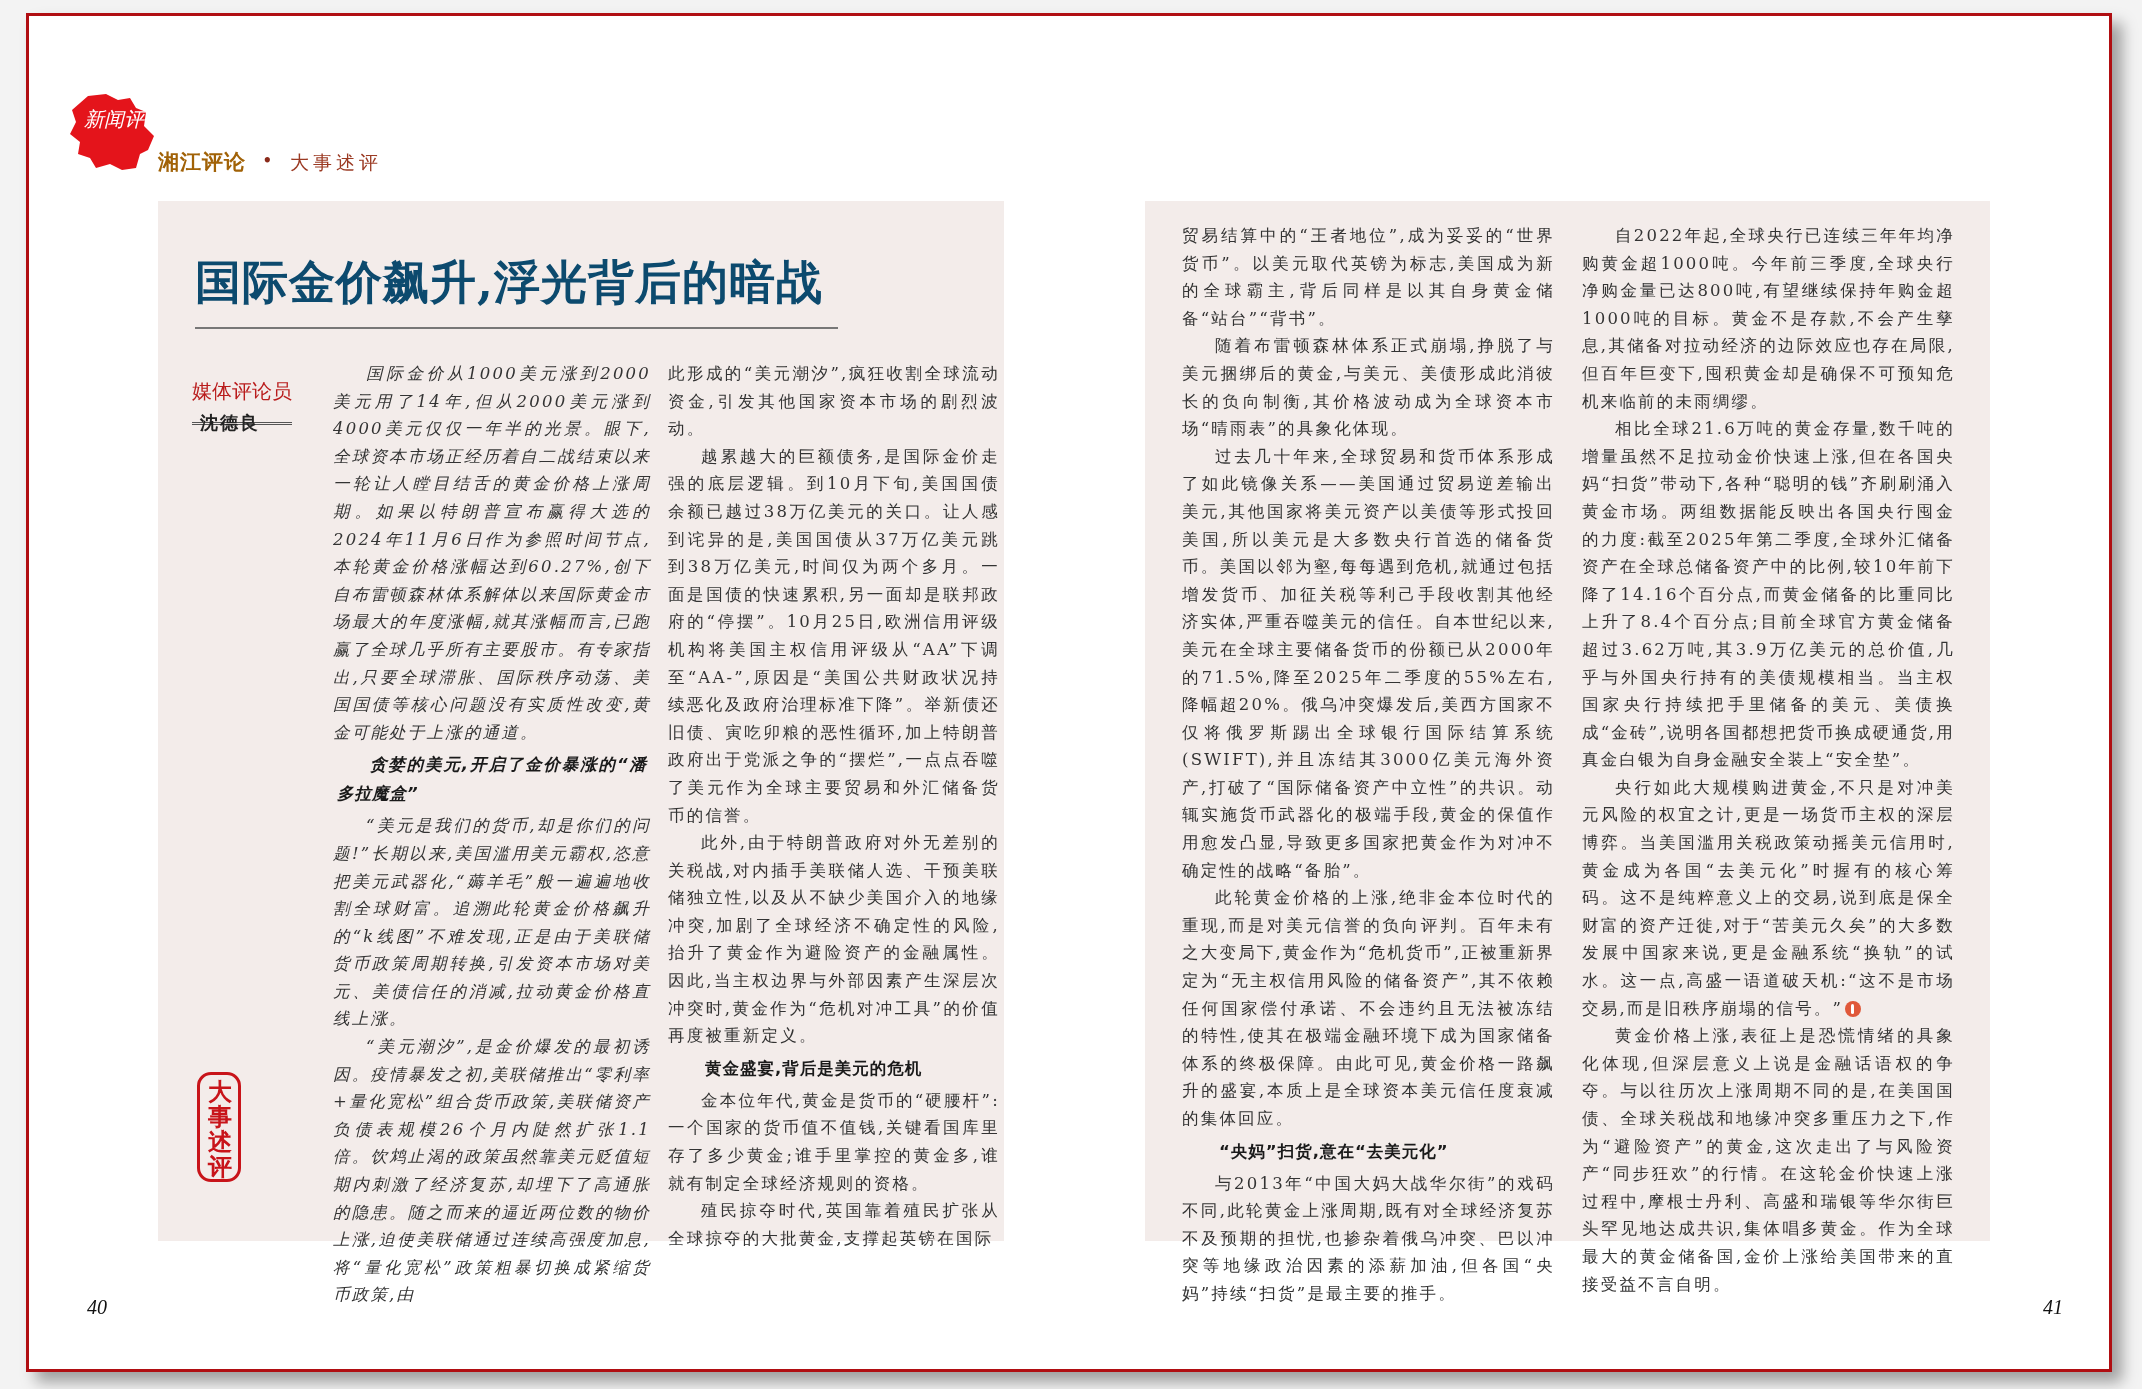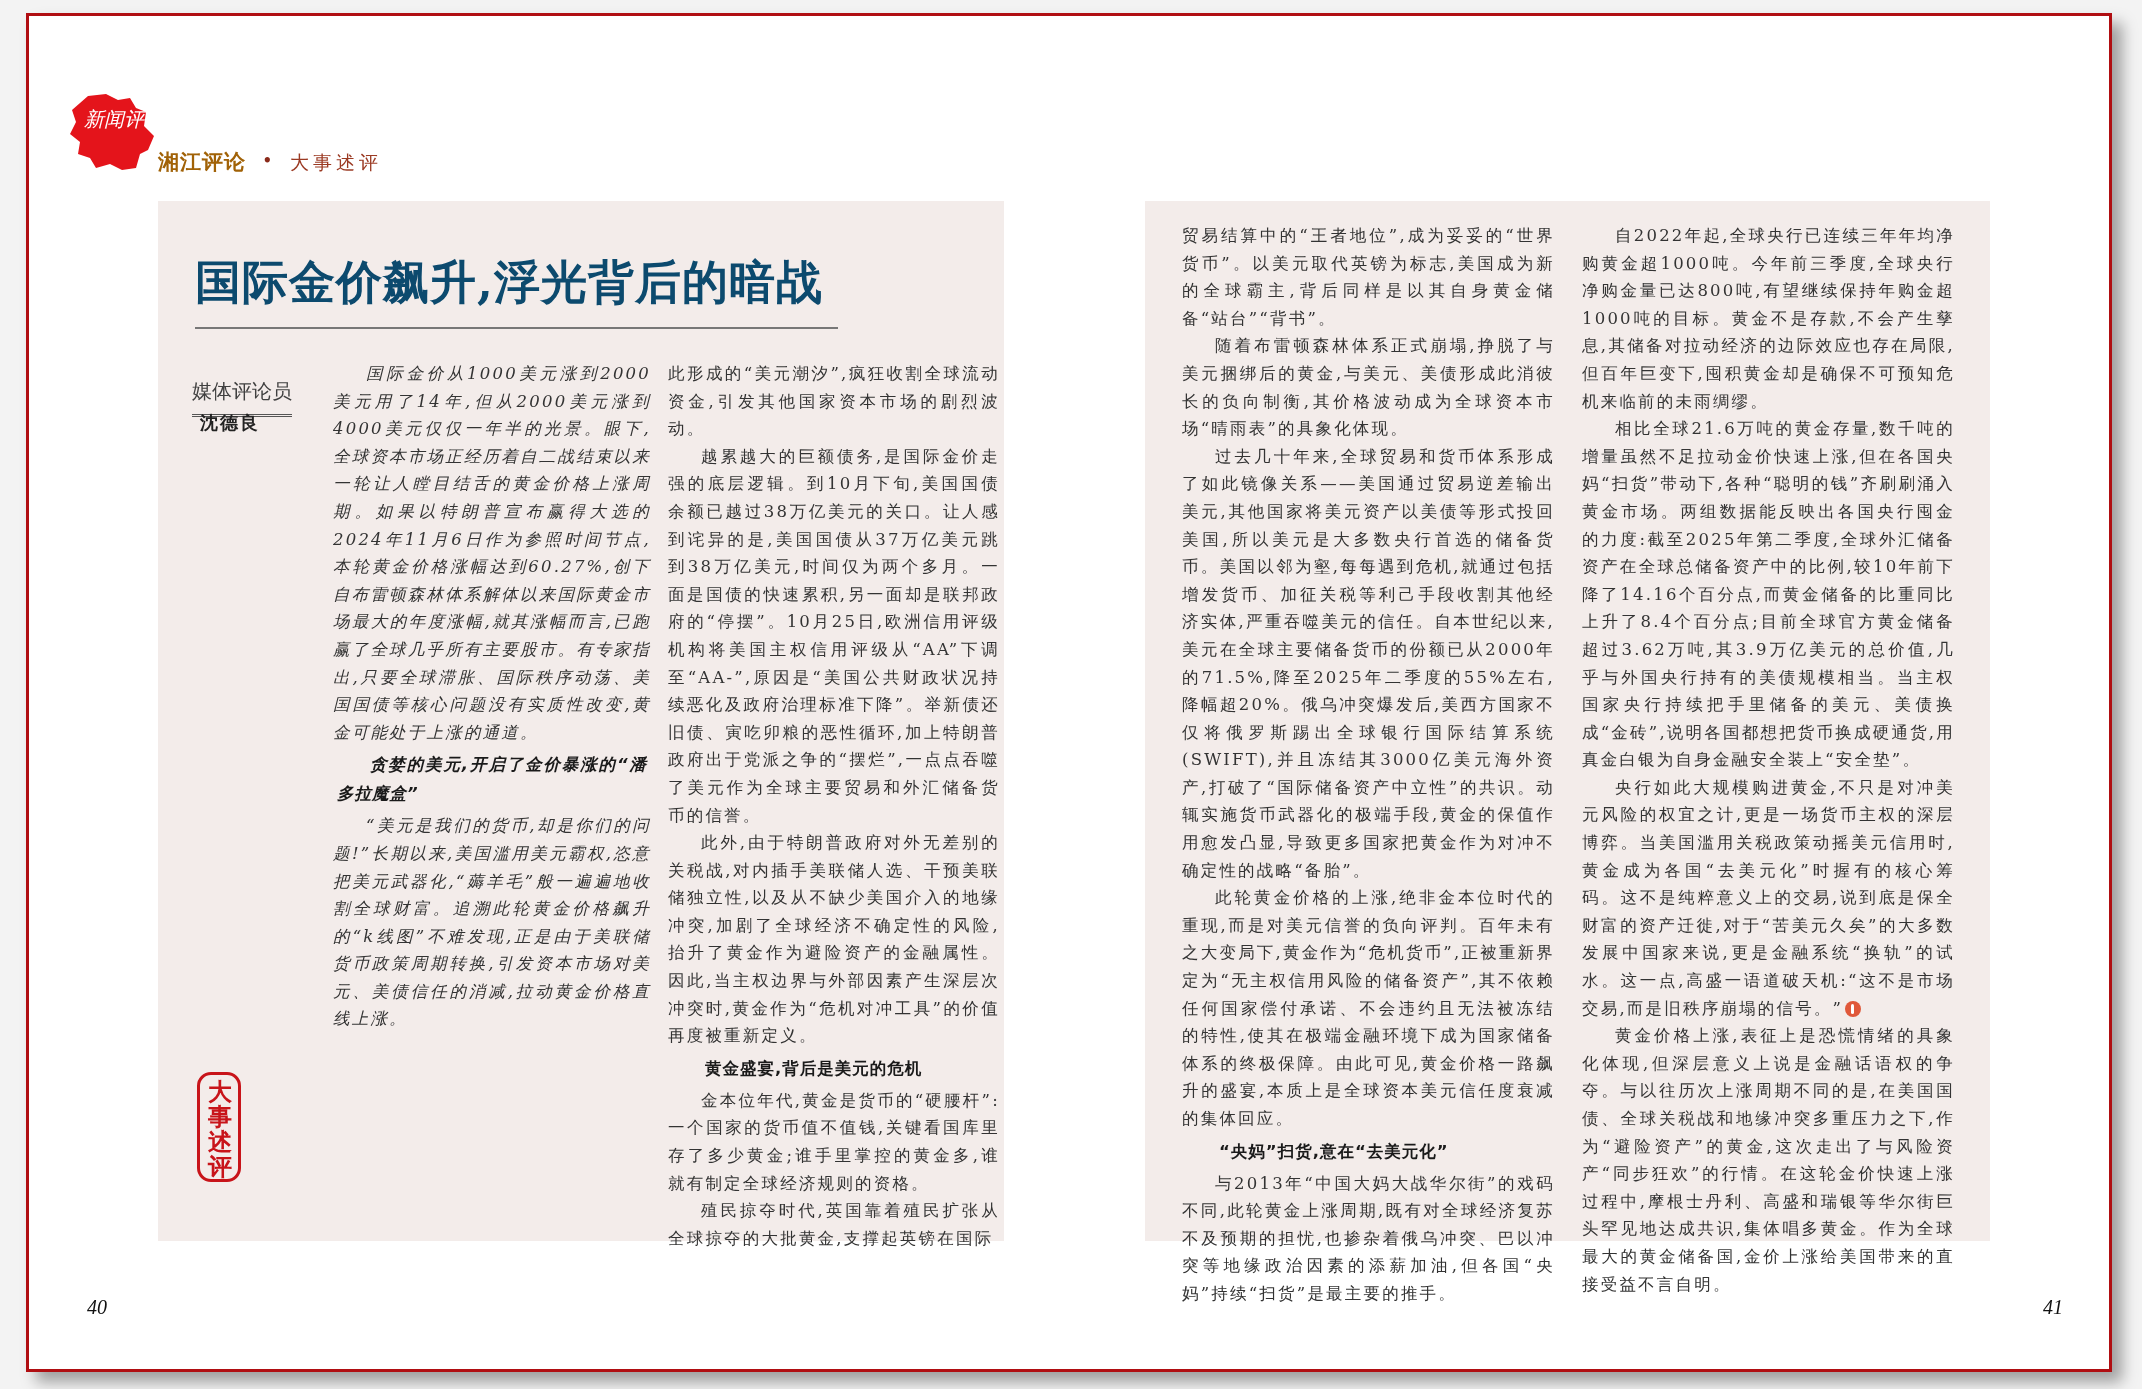--- a/index.html
+++ b/index.html
@@ -26,21 +26,21 @@
   .panel { position:absolute; background:#f3ecea; }
   .panel-left { left:158px; top:201px; width:846px; height:1040px; }
   .panel-right { left:1145px; top:201px; width:845px; height:1040px; }
   .headline {
     position:absolute; left:195px; top:252px; font-family:"DejaVu Serif","Liberation Serif",serif;
     font-weight:bold; font-size:46px; color:#0c4a6e; letter-spacing:1px;
   }
   .headline-rule { position:absolute; left:195px; top:327px; width:643px; height:2px; background:#777; }
   .byline-role {
     position:absolute; left:192px; top:378px; font-family:"DejaVu Sans","Liberation Sans",sans-serif;
-    font-size:20px; color:#404040; border-bottom:3px double #555; padding-bottom:9px;
+    font-size:20px; color:#b91c1c; border-bottom:3px double #555; padding-bottom:17px;
   }
   .byline-name { position:absolute; left:200px; top:411px; font-size:18px; color:#222; font-weight:bold; letter-spacing:2px; }
   .col {
     position:absolute; font-size:16.5px; line-height:27.6px; color:#333;
     text-align:justify; letter-spacing:2.2px;
   }
   .col p { margin:0; text-indent:2em; }
   .col p.cont { text-indent:0; }
   .col h4 {
     margin:4px; font-family:"DejaVu Sans","Liberation Sans",sans-serif; font-weight:bold;
@@ -92,20 +92,21 @@
 <div class="byline-name">沈德良</div>
 
 <div class="seal">
   <span style="display:block;width:22px;margin:0 auto;word-break:break-all;">大事述评</span>
 </div>
 
 <div class="col c1">
   <p>国际金价从1000美元涨到2000美元用了14年,但从2000美元涨到4000美元仅仅一年半的光景。眼下,全球资本市场正经历着自二战结束以来一轮让人瞠目结舌的黄金价格上涨周期。如果以特朗普宣布赢得大选的2024年11月6日作为参照时间节点,本轮黄金价格涨幅达到60.27%,创下自布雷顿森林体系解体以来国际黄金市场最大的年度涨幅,就其涨幅而言,已跑赢了全球几乎所有主要股市。有专家指出,只要全球滞胀、国际秩序动荡、美国国债等核心问题没有实质性改变,黄金可能处于上涨的通道。</p>
   <h4>贪婪的美元,开启了金价暴涨的“潘多拉魔盒”</h4>
   <p>“美元是我们的货币,却是你们的问题!”长期以来,美国滥用美元霸权,恣意把美元武器化,“薅羊毛”般一遍遍地收割全球财富。追溯此轮黄金价格飙升的“k线图”不难发现,正是由于美联储货币政策周期转换,引发资本市场对美元、美债信任的消减,拉动黄金价格直线上涨。</p>
+  <p>“美元潮汐”,是金价爆发的最初诱因。疫情暴发之初,美联储推出“零利率+量化宽松”组合货币政策,美联储资产负债表规模26个月内陡然扩张1.1倍。饮鸩止渴的政策虽然靠美元贬值短期内刺激了经济复苏,却埋下了高通胀的隐患。随之而来的逼近两位数的物价上涨,迫使美联储通过连续高强度加息,将“量化宽松”政策粗暴切换成紧缩货币政策,由</p>
 </div>
 
 <div class="col c2">
   <p class="cont">此形成的“美元潮汐”,疯狂收割全球流动资金,引发其他国家资本市场的剧烈波动。</p>
   <p>越累越大的巨额债务,是国际金价走强的底层逻辑。到10月下旬,美国国债余额已越过38万亿美元的关口。让人感到诧异的是,美国国债从37万亿美元跳到38万亿美元,时间仅为两个多月。一面是国债的快速累积,另一面却是联邦政府的“停摆”。10月25日,欧洲信用评级机构将美国主权信用评级从“AA”下调至“AA-”,原因是“美国公共财政状况持续恶化及政府治理标准下降”。举新债还旧债、寅吃卯粮的恶性循环,加上特朗普政府出于党派之争的“摆烂”,一点点吞噬了美元作为全球主要贸易和外汇储备货币的信誉。</p>
   <p>此外,由于特朗普政府对外无差别的关税战,对内插手美联储人选、干预美联储独立性,以及从不缺少美国介入的地缘冲突,加剧了全球经济不确定性的风险,抬升了黄金作为避险资产的金融属性。因此,当主权边界与外部因素产生深层次冲突时,黄金作为“危机对冲工具”的价值再度被重新定义。</p>
   <h4>黄金盛宴,背后是美元的危机</h4>
   <p>金本位年代,黄金是货币的“硬腰杆”:一个国家的货币值不值钱,关键看国库里存了多少黄金;谁手里掌控的黄金多,谁就有制定全球经济规则的资格。</p>
   <p>殖民掠夺时代,英国靠着殖民扩张从全球掠夺的大批黄金,支撑起英镑在国际</p>
 </div>

